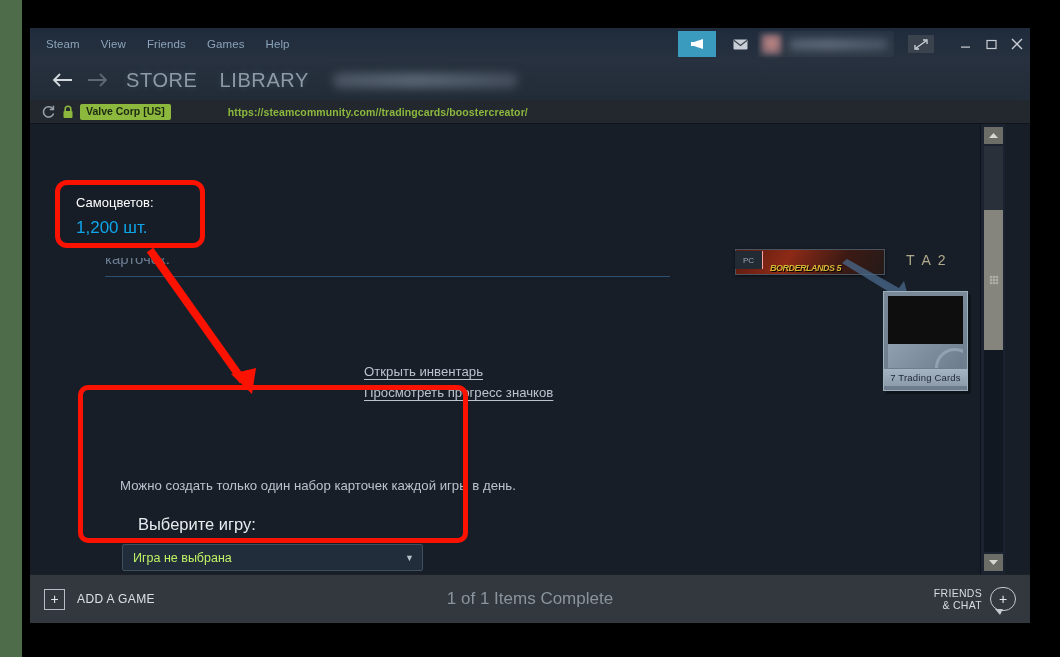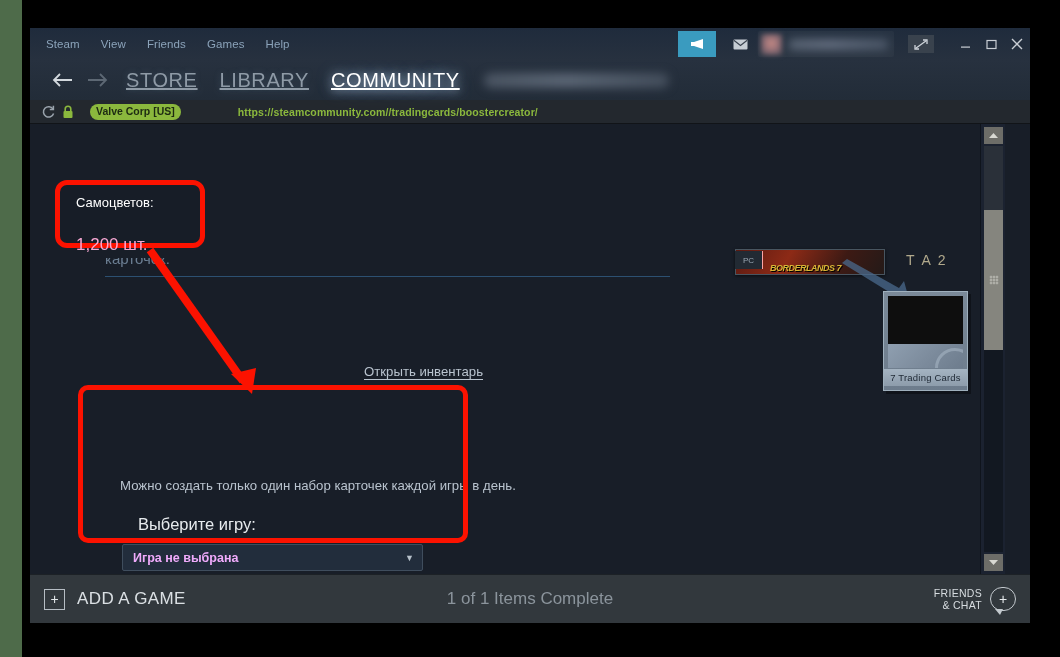--- a/index.html
+++ b/index.html
@@ -112,21 +112,20 @@
     width: 34px; height: 34px;
     display: flex; align-items: center; justify-content: center;
   }
   .navtab {
     color: #8e9aa6;
     font-size: 20px;
     letter-spacing: .6px;
     margin-left: 12px;
     margin-right: 10px;
     text-shadow: 0 0 7px rgba(140,170,200,.25);
-    text-decoration: underline;
   }
   .navtab.active {
     color: #ffffff;
     text-shadow: 0 0 10px rgba(190,215,240,.85), 0 0 18px rgba(140,180,230,.45);
   }
   .nav-user-blur {
     width: 185px; height: 15px;
     margin-left: 14px;
     background: linear-gradient(90deg, #4a5462 0%, #5a6574 45%, #434d5b 100%);
     filter: blur(5px);
@@ -142,22 +141,22 @@
     border-bottom: 1px solid #111418;
   }
   .reload-icon { width: 20px; display:flex; justify-content:center; }
   .lock-icon { width: 20px; display:flex; justify-content:center; }
   .cert {
     background: #8bb83d;
     color: #1d2a12;
     font-size: 10.5px;
     font-weight: bold;
     padding: 1px 6px 2px 6px;
-    border-radius: 8px;
-    margin-left: 12px;
+    border-radius: 2px;
+    margin-left: 2px;
     line-height: 13px;
   }
   .url {
     color: #8bb83d;
     font-size: 10.5px;
     font-weight: bold;
     margin-left: 9px;
     letter-spacing: .1px;
     padding-left: 48px;
   }
@@ -265,21 +264,21 @@
   }
   .dropdown {
     position: absolute; left: 92px; top: 420px;
     width: 301px; height: 27px;
     background: #222d3c;
     border: 1px solid #3f4d5d;
     border-radius: 2px;
     display: flex; align-items: center;
     padding: 0 8px 0 10px;
   }
-  .dropdown .dd-text { color: #f0abfc; font-size: 12.5px; flex: 1; font-weight: bold; }
+  .dropdown .dd-text { color: #bef264; font-size: 12.5px; flex: 1; }
   .dropdown .dd-caret { color: #b7c1cb; font-size: 9px; }
 
   
   .scrollbar {
     position: absolute; right: 0; top: 0; width: 25px; height: 450px;
     background: #1b2230;
     border-left: 1px solid #0f141c;
   }
   .sb-btn {
     position: absolute; left: 3px; width: 19px; height: 17px;
@@ -320,21 +319,21 @@
     display: flex; align-items: center;
     margin-left: 14px;
   }
   .plus-box {
     width: 21px; height: 21px;
     border: 1px solid #b6bdc4;
     display: flex; align-items: center; justify-content: center;
     color: #e3e7ea; font-size: 14px; line-height: 1;
     margin-right: 12px;
   }
-  .addgame .lbl { color: #dbe0e4; font-size: 17px; letter-spacing: .4px; }
+  .addgame .lbl { color: #dbe0e4; font-size: 12px; letter-spacing: .4px; }
   .items-complete {
     position: absolute; left: 0; right: 0; text-align: center;
     color: #8b949c; font-size: 17px;
   }
   .friends {
     position: absolute; right: 14px;
     display: flex; align-items: center; gap: 8px;
   }
   .friends .txt {
     color: #d7dce0; font-size: 10.5px; line-height: 12px;
@@ -356,21 +355,21 @@
   .anno-box {
     position: absolute;
     border: 5px solid #fc1200;
     border-radius: 12px;
     background: #171d27;
   }
   #callout {
     left: 55px; top: 180px; width: 150px; height: 68px;
   }
   #callout .l1 { color:#ffffff; font-size:13px; position:absolute; left:16px; top:10px; }
-  #callout .l2 { color:#f9a8d4; font-size:17px; position:absolute; left:16px; top:50px; }
+  #callout .l2 { color:#0ea5e9; font-size:17px; position:absolute; left:16px; top:33px; }
   #selbox {
     left: 78px; top: 385px; width: 390px; height: 158px;
     background: transparent;
     border-radius: 10px;
   }
   .arrow-svg {
     position: absolute; left: 0; top: 0; width: 1060px; height: 657px;
     pointer-events: none;
   }
 </style>
@@ -437,21 +436,20 @@
             <path d="M20 8 L2 8 M8 2 L2 8 L8 14" stroke="#d3d9de" stroke-width="1.8" fill="none"></path>
           </svg>
       </div>
       <div class="navarrow">
         <svg width="22" height="16" viewBox="0 0 22 16">
             <path d="M2 8 L20 8 M14 2 L20 8 L14 14" stroke="#5d6874" stroke-width="1.8" fill="none"></path>
           </svg>
       </div>
       <div class="navtab">STORE</div>
       <div class="navtab">LIBRARY</div>
-      <div class="navtab active">COMMUNITY</div>
       <div class="nav-user-blur"></div>
     </div>
 
     <div class="urlbar">
       <div class="reload-icon">
         <svg width="14" height="14" viewBox="0 0 14 14">
             <path d="M12 4 A5.2 5.2 0 1 0 12.6 8.5" stroke="#9aa3ac" stroke-width="1.5" fill="none"></path>
             <path d="M12.4 0.8 L12.4 4.4 L8.8 4.4" stroke="#9aa3ac" stroke-width="1.5" fill="none"></path>
           </svg>
       </div>
@@ -467,25 +465,26 @@
 
     <div class="page">
       <div class="page-inner">
 
         <div class="cut-heading">карточек.</div>
         <div class="divider"></div>
 
 
         <div class="links">
           <a href="#">Открыть инвентарь</a>
+          <a href="#">Просмотреть прогресс значков</a>
         </div>
 
         <div class="booster-wrap">
           <div class="mini-capsule">
-            <div class="bl2">BORDERLANDS 7</div>
+            <div class="bl2">BORDERLANDS 5</div>
           </div>
           <div class="pc-box">PC</div>
           <div class="ta2">T A 2</div>
           <div class="arrow-blue">
             <svg width="80" height="50" viewBox="0 0 80 50">
               <path d="M4 4 L56 36 L50 41 L72 44 L66 22 L61 29 L9 0 Z" fill="#4a6a8c" opacity="0.75"></path>
             </svg>
           </div>
           <div class="pack">
             <div class="pack-top"></div>

